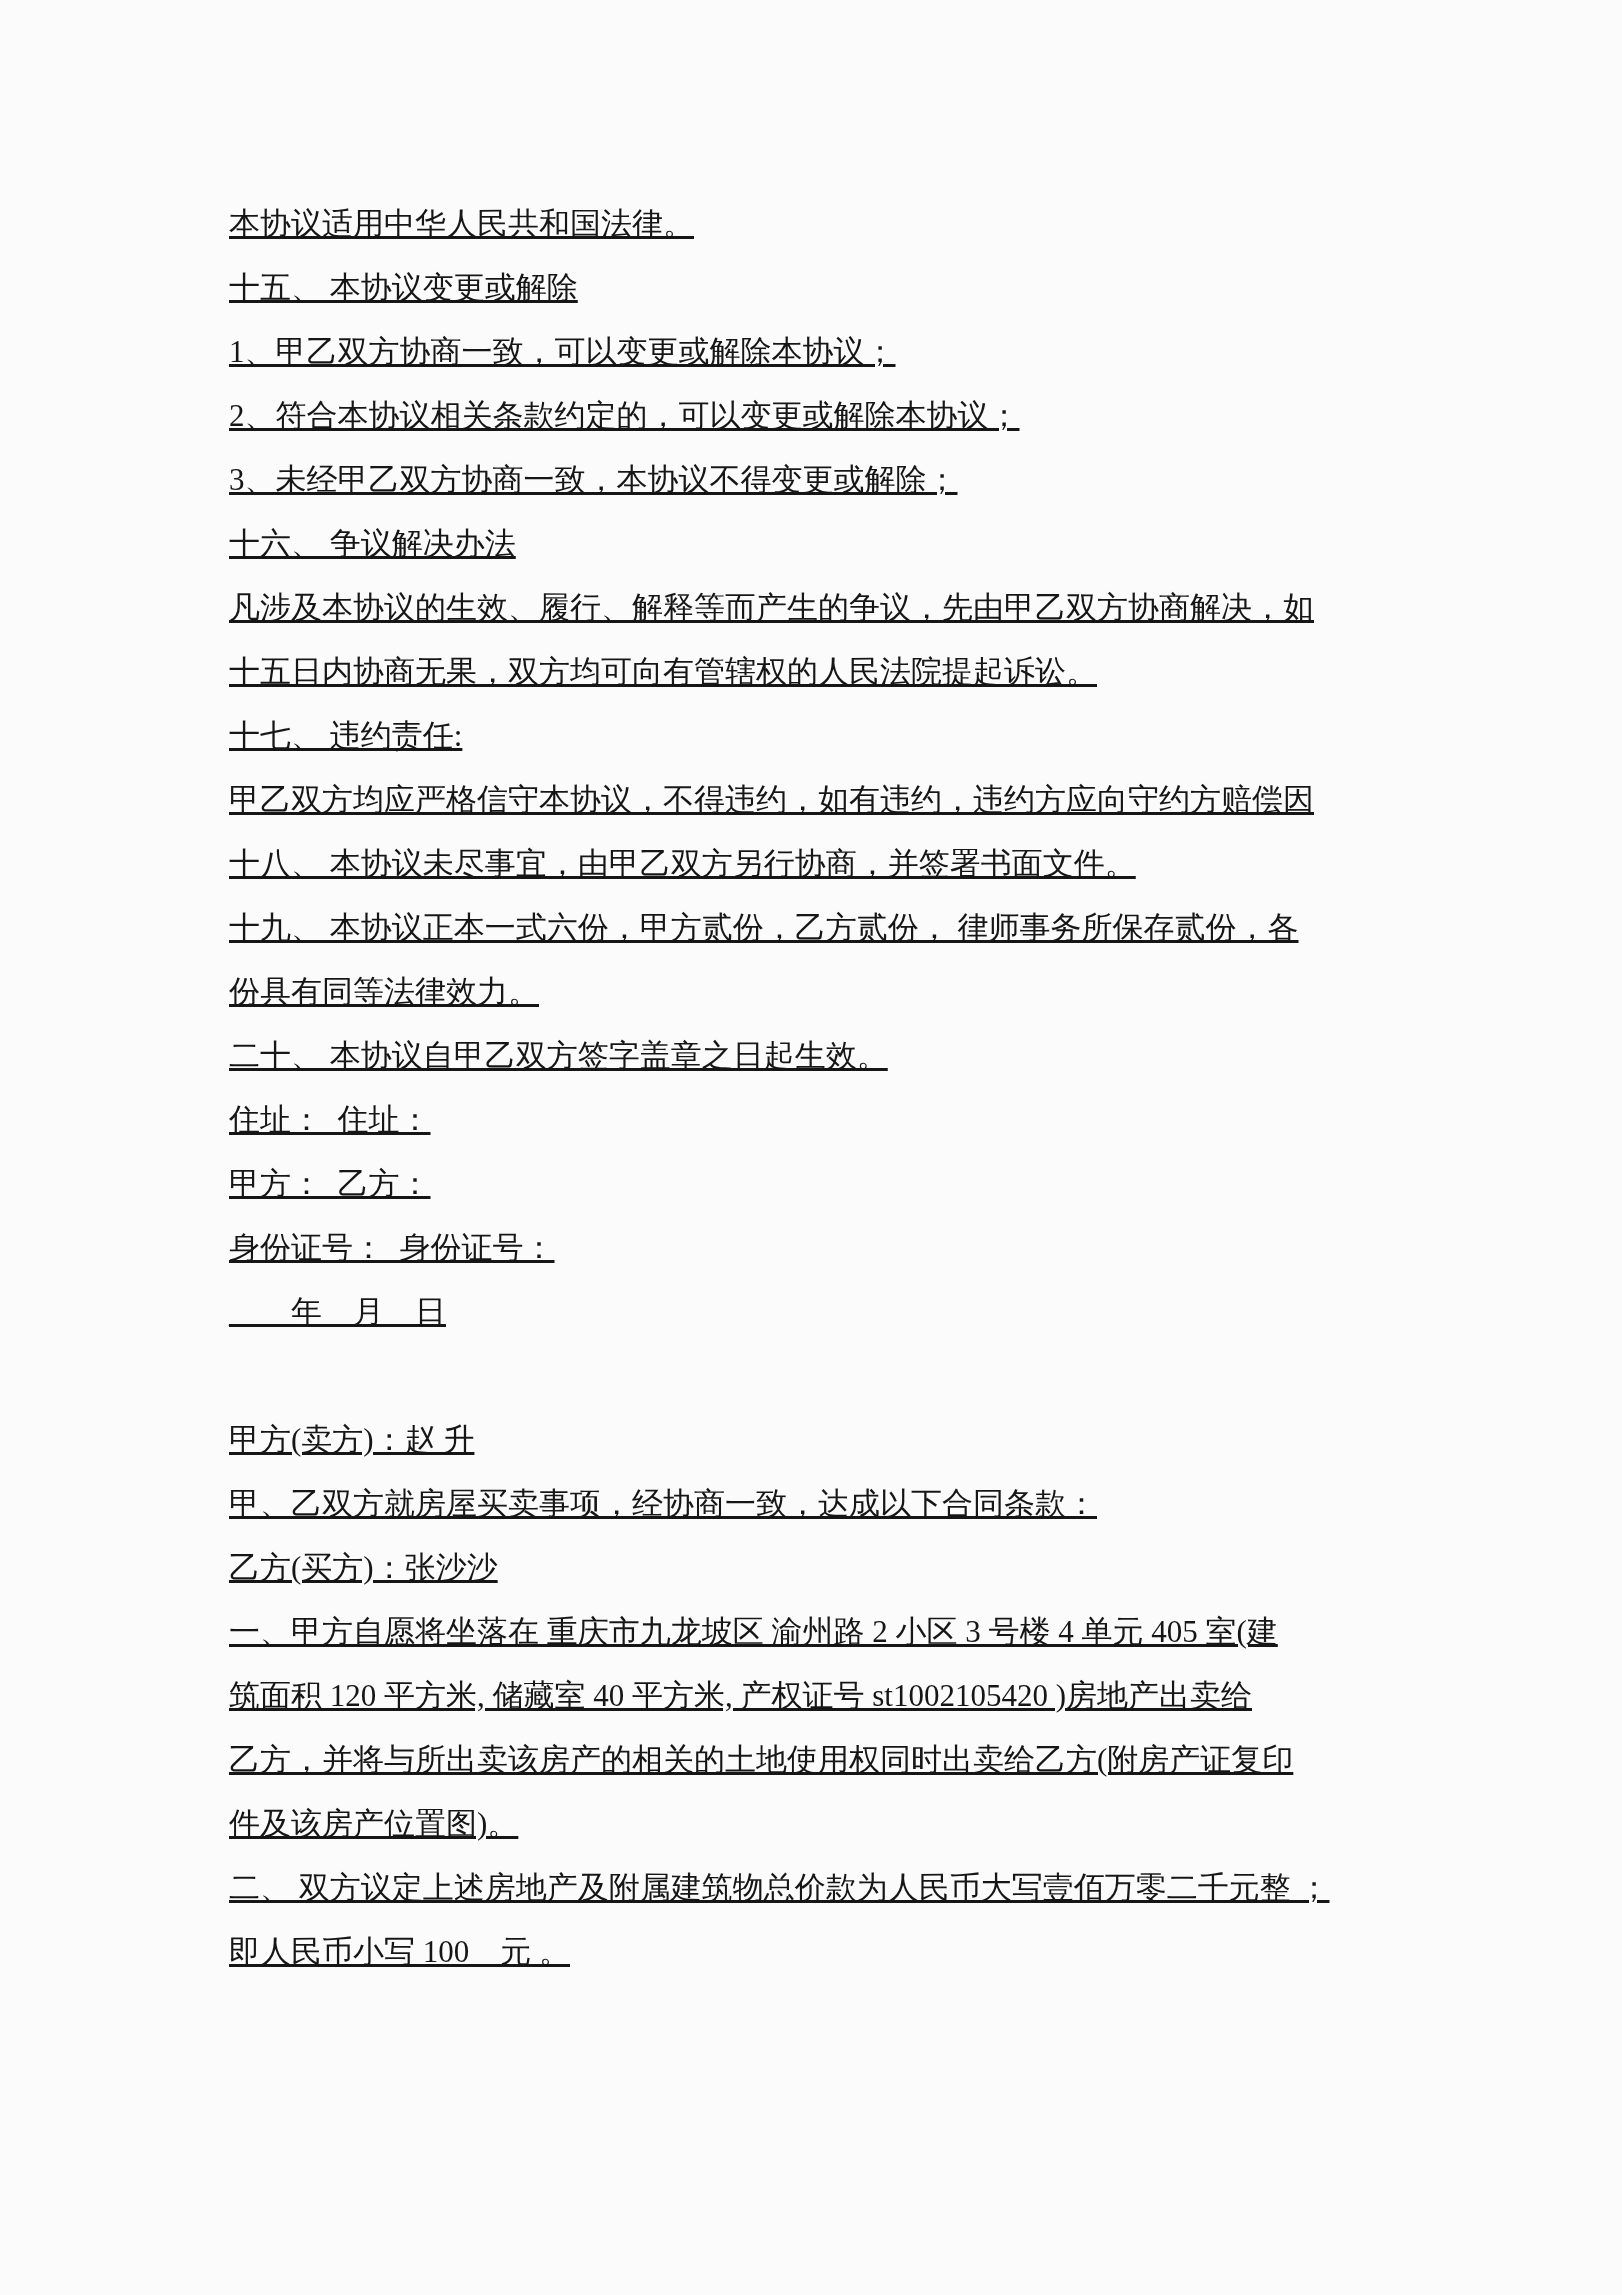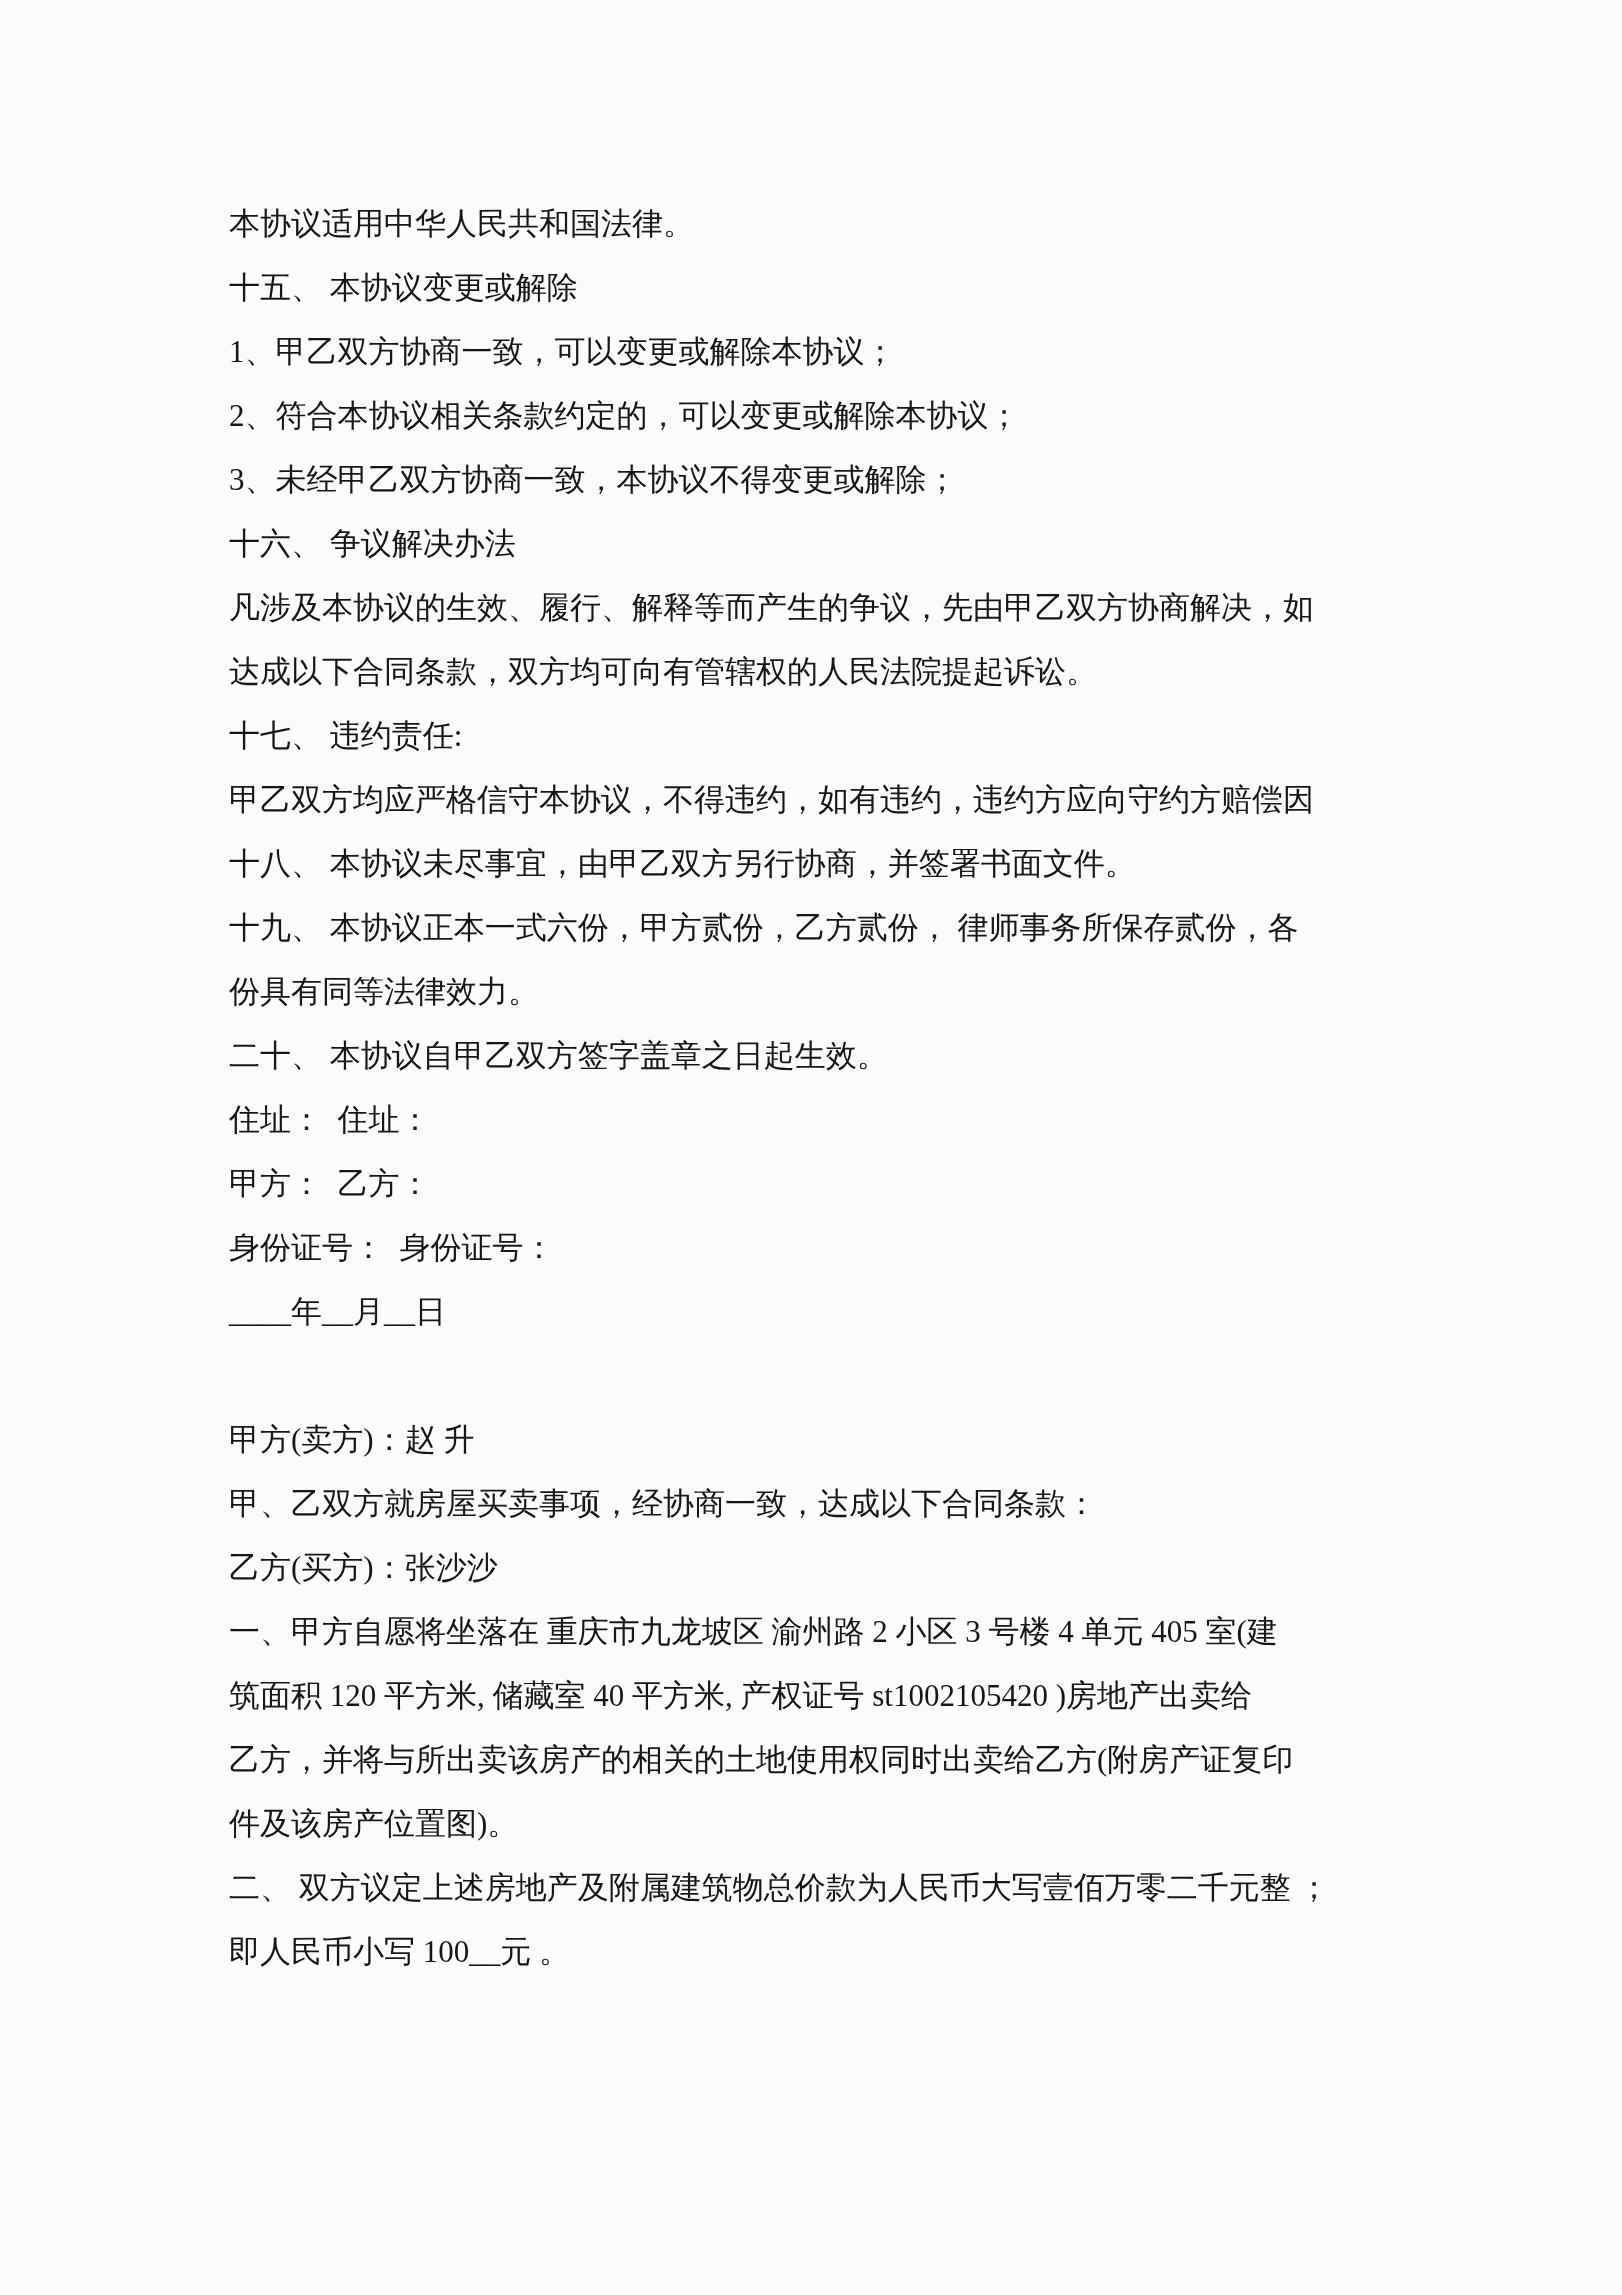--- a/index.html
+++ b/index.html
@@ -12,20 +12,21 @@
     height: 2295px;
     background: #fbfbfb;
     color: #161616;
     overflow: hidden;
   }
   .content {
     position: absolute;
     left: 229px;
     top: 192px;
     width: 1178px;
+    text-decoration: underline;
   }
   .line {
     margin: 0;
     padding: 0;
     min-height: 64px;
     line-height: 64px;
     font-size: 31px;
     font-family: "Liberation Serif", "DejaVu Serif", serif;
     font-weight: normal;
     white-space: pre-wrap;
@@ -37,21 +38,21 @@
 
 <div class="page" style="background: rgb(251, 251, 251); color: rgb(22, 22, 22);">
   <div class="content">
     <p class="line">本协议适用中华人民共和国法律。</p>
     <p class="line">十五、 本协议变更或解除</p>
     <p class="line">1、甲乙双方协商一致，可以变更或解除本协议；</p>
     <p class="line">2、符合本协议相关条款约定的，可以变更或解除本协议；</p>
     <p class="line">3、未经甲乙双方协商一致，本协议不得变更或解除；</p>
     <p class="line">十六、 争议解决办法</p>
     <p class="line">凡涉及本协议的生效、履行、解释等而产生的争议，先由甲乙双方协商解决，如</p>
-    <p class="line">达成以下合同条款，双方均可向有管辖权的人民法院提起诉讼。</p>
+    <p class="line">十五日内协商无果，双方均可向有管辖权的人民法院提起诉讼。</p>
     <p class="line">十七、 违约责任:</p>
     <p class="line">甲乙双方均应严格信守本协议，不得违约，如有违约，违约方应向守约方赔偿因</p>
     <p class="line">十八、 本协议未尽事宜，由甲乙双方另行协商，并签署书面文件。</p>
     <p class="line">十九、 本协议正本一式六份，甲方贰份，乙方贰份， 律师事务所保存贰份，各</p>
     <p class="line">份具有同等法律效力。</p>
     <p class="line">二十、 本协议自甲乙双方签字盖章之日起生效。</p>
     <p class="line">住址：  住址：</p>
     <p class="line">甲方：  乙方：</p>
     <p class="line">身份证号：  身份证号：</p>
     <p class="line">____年__月__日</p>

